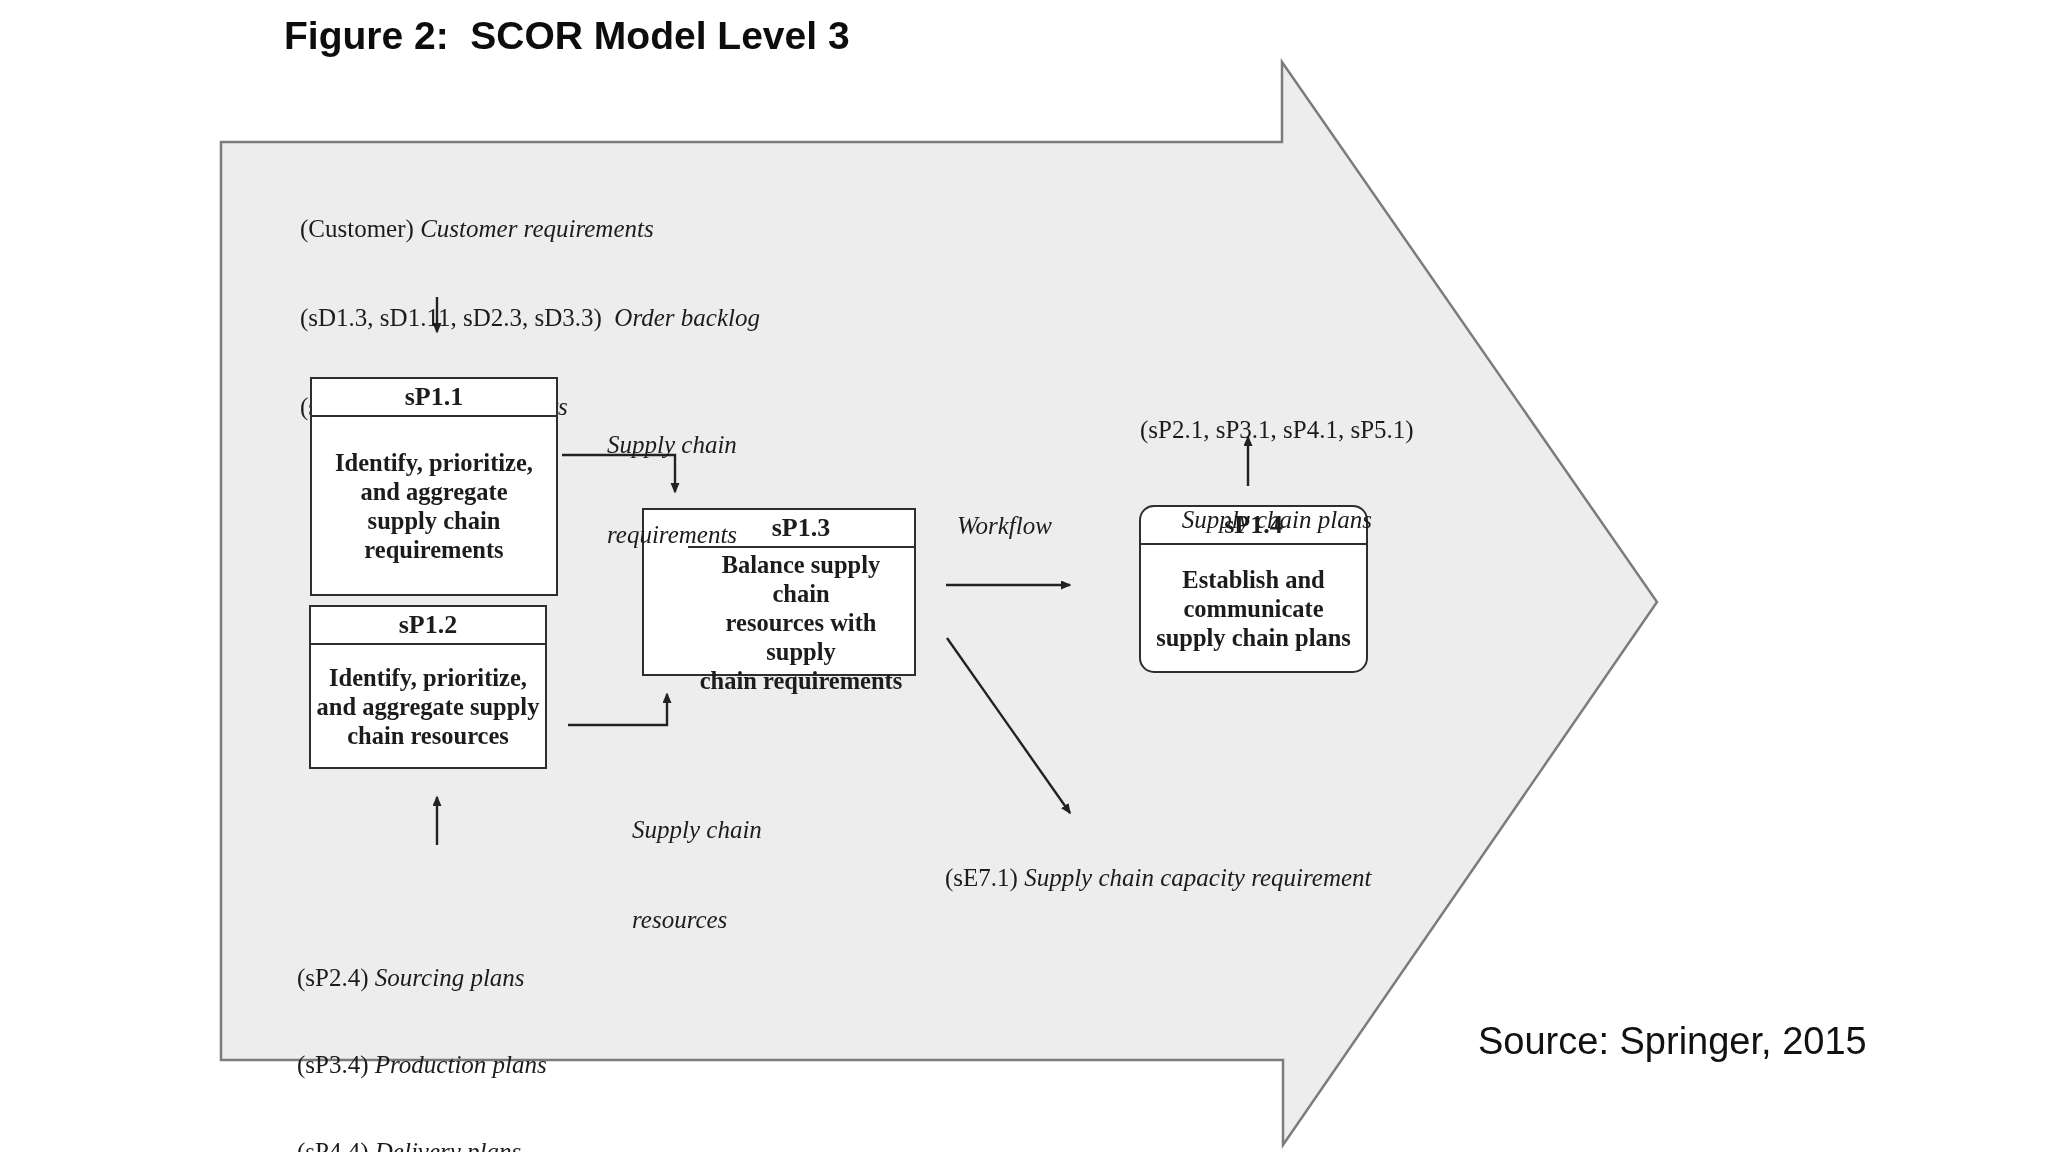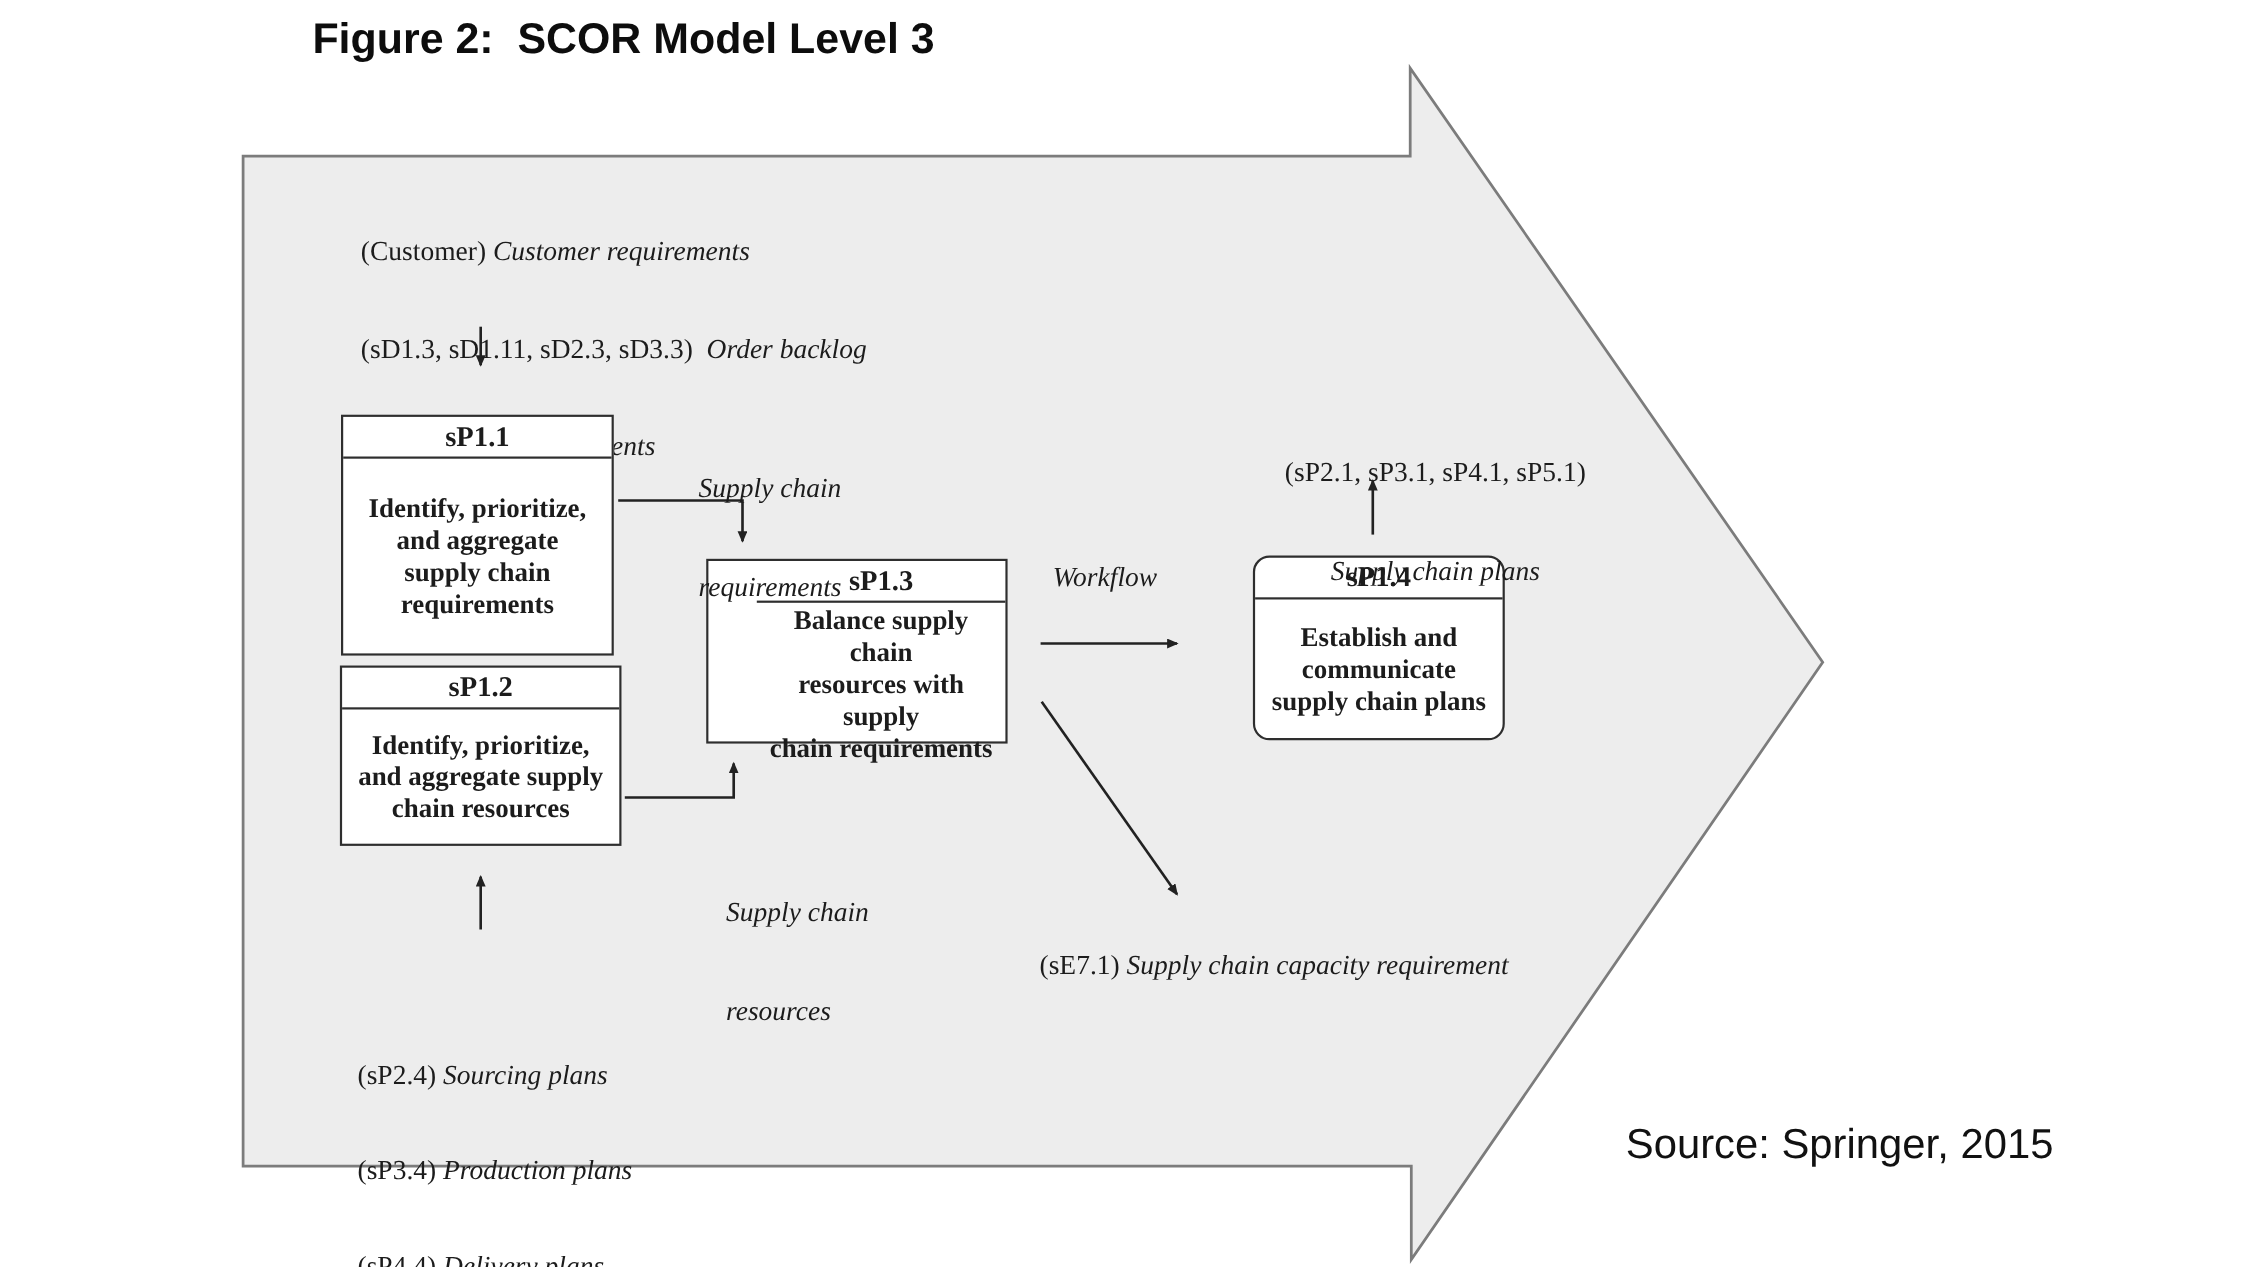--- a/index.html
+++ b/index.html
@@ -33,28 +33,28 @@
     font-weight:bold;font-size:26px;line-height:33px;
     text-align:center;flex:0 0 auto;padding:1px 0 2px 0;
   }
   .box-body{
     flex:1 1 auto;display:flex;flex-direction:column;
     justify-content:center;align-items:center;
     font-weight:bold;font-size:24.5px;line-height:29px;
     text-align:center;padding:2px 4px;
   }
   .ann{position:absolute;font-size:25px;white-space:pre-wrap;}
-  .ann .ln{white-space:pre-wrap;margin-left:28px;}
+  .ann .ln{white-space:pre-wrap;}
   .em{font-style:italic;}
   .lh33 .ln{line-height:33px;}
   .lh34 .ln{line-height:34px;}
   .lh31 .ln{line-height:31px;}
   
   #box-sp1-1{left:310px;top:377px;width:248px;height:219px;}
-  #box-sp1-2{left:309px;top:605px;width:256px;height:164px;}
+  #box-sp1-2{left:309px;top:605px;width:238px;height:164px;}
   #box-sp1-3{left:642px;top:508px;width:274px;height:168px;padding-left:44px;}
   #box-sp1-4{left:1139px;top:505px;width:229px;height:168px;border-radius:15px;}
   
   #ann-customer{left:300px;top:156px;}
   #ann-screq{left:607px;top:372px;}
   #ann-plans{left:1140px;top:357px;text-align:center;}
   #ann-workflow{left:957px;top:512px;}
   #ann-scres{left:632px;top:757px;}
   #ann-capacity{left:920px;top:836px;}
   #ann-bottom{left:297px;top:906px;}

